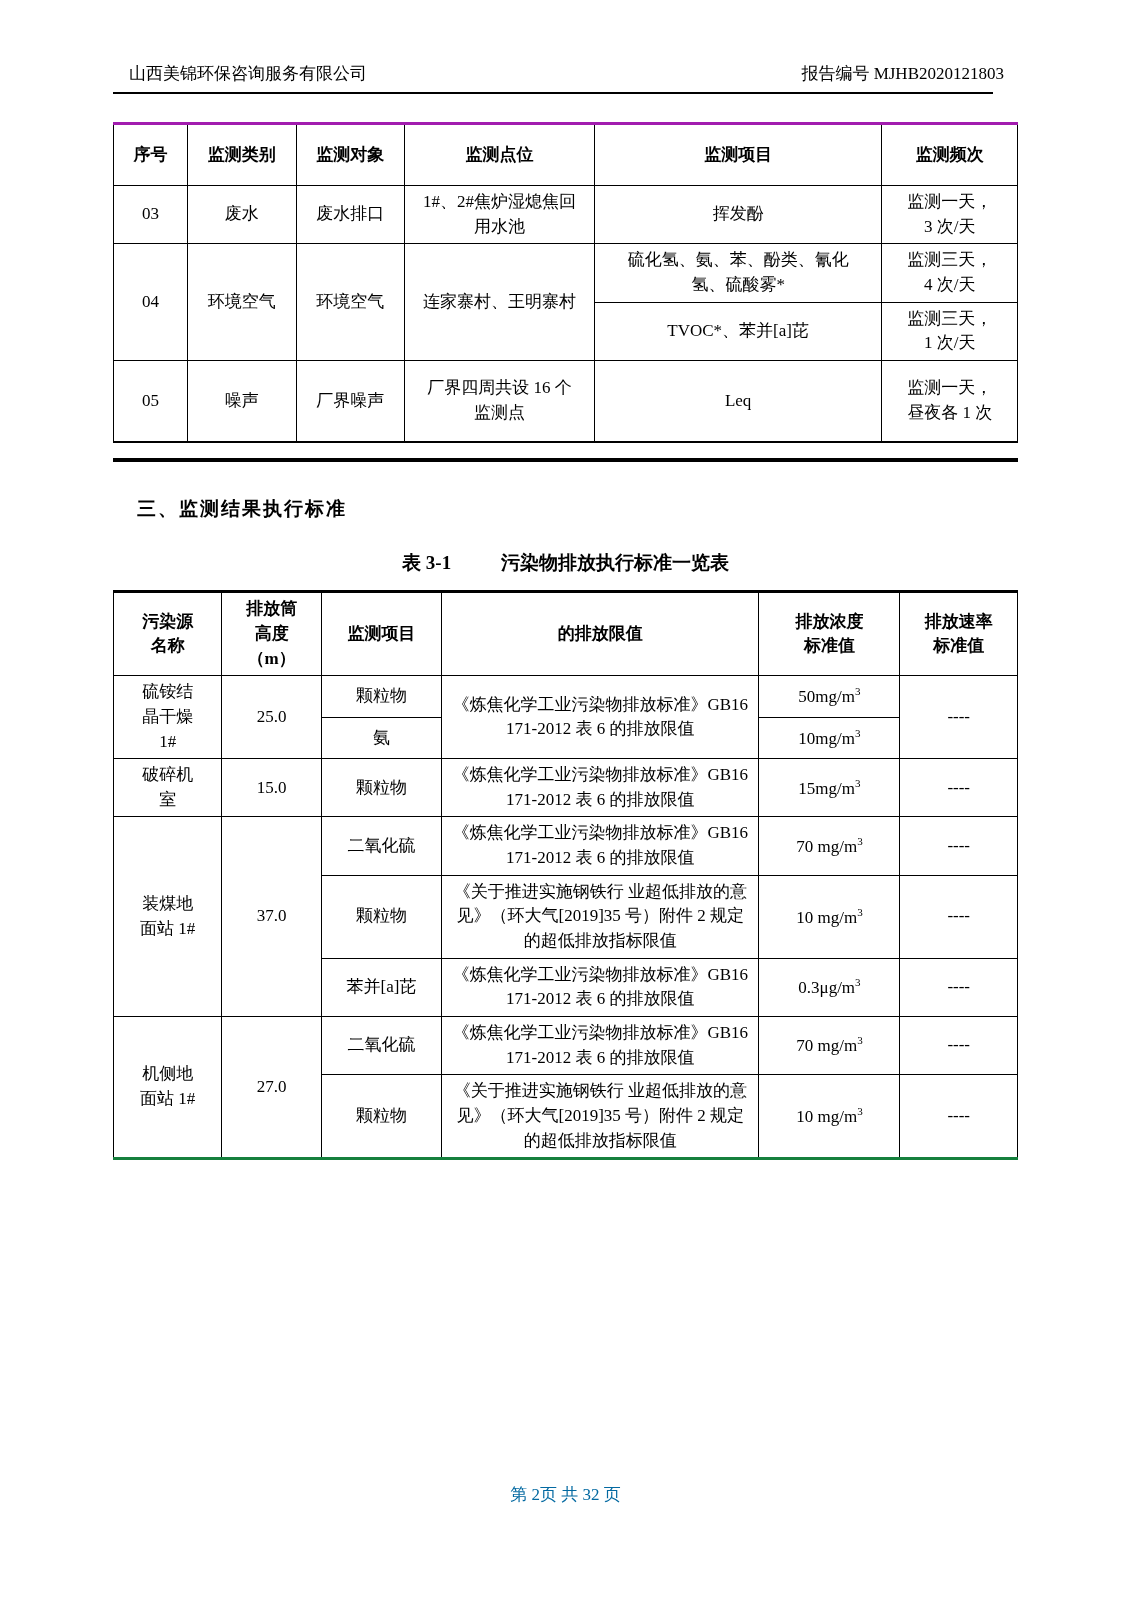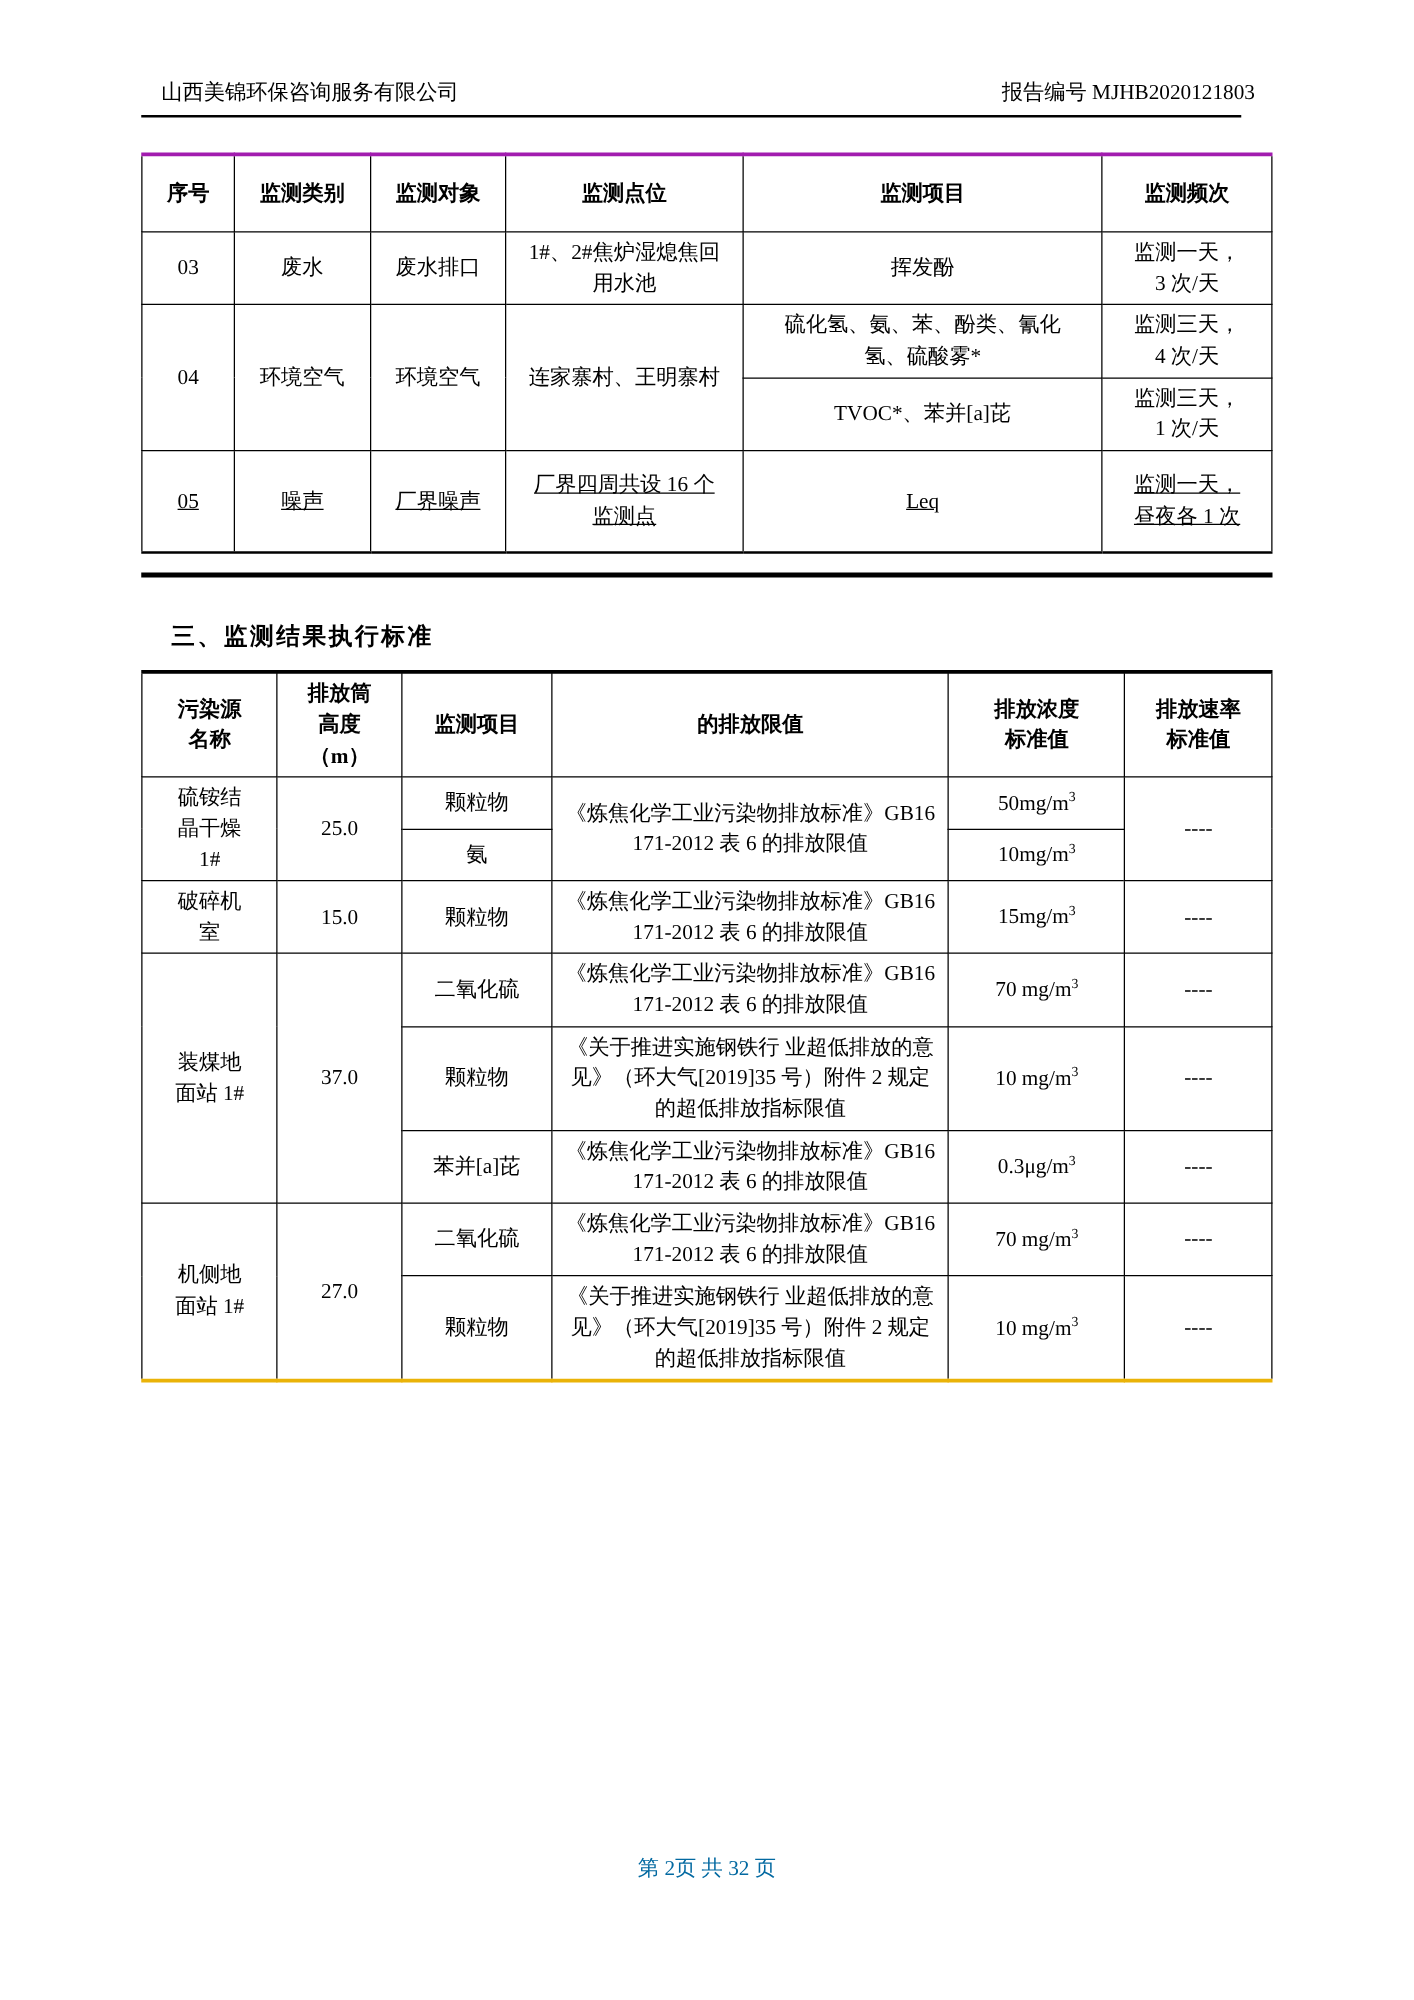--- a/index.html
+++ b/index.html
@@ -27,39 +27,39 @@
     text-align: center; vertical-align: middle;
     font-size: 17px; line-height: 1.45;
     padding: 4px 5px;
     white-space: pre-line;
     word-break: break-all;
   }
   table.grid-table th { font-weight: bold; }
   table.monitoring-table { margin-top: 28px; border-top: 3px solid #a21caf; }
   table.monitoring-table thead tr { height: 62px; }
   table.monitoring-table tr.r-std { height: 58px; }
-  table.monitoring-table tr.r-last { height: 82px; text-decoration: underline; }
+  table.monitoring-table tr.r-last { height: 82px; }
   table.monitoring-table tbody tr.r-last td { border-bottom: 2px solid #000; }
 
   .table-note { font-size: 17px; margin: 14px 0 0 18px; }
   .thick-rule { border-bottom: 4px solid #000; margin-top: 15px; }
 
   
   .section-title {
     font-size: 19px; font-weight: bold; letter-spacing: 2px;
     margin: 34px 0 0 24px;
   }
   .intro-paragraph { font-size: 21px; margin: 44px 0 0 76px; }
   .table-caption {
     font-size: 19px; font-weight: bold; text-align: center;
     margin-top: 28px;
   }
   .table-caption .cap-no { margin-right: 45px; }
 
-  table.standards-table { margin-top: 14px; border-top: 3px solid #000; border-bottom: 3px solid #eab308; border-radius: 26px; }
+  table.standards-table { margin-top: 14px; border-top: 3px solid #000; border-bottom: 3px solid #15803d; border-radius: 26px; }
   table.standards-table thead tr { height: 74px; }
   table.standards-table td.basis-cell { padding: 4px 10px; }
   sup { font-size: 0.65em; }
 
   
   .page-footer {
     position: absolute; left: 0; right: 0; top: 1483px;
     text-align: center; font-size: 17px; color: #0369a1;
   }
 </style>
@@ -127,20 +127,24 @@
 监测点</td>
         <td>Leq</td>
         <td>监测一天，
 昼夜各 1 次</td>
       </tr>
     </tbody>
   </table>
   <div class="thick-rule"></div>
 
   <div class="section-title">三、监测结果执行标准</div>
+  <div class="table-caption">
+    <span class="cap-no">表 3-1</span>
+    <span>污染物排放执行标准一览表</span>
+  </div>
 
   <table class="grid-table standards-table">
     <colgroup>
       <col style="width:12%">
         <col style="width:11%">
         <col style="width:13.3%">
       <col style="width:35.1%">
         <col style="width:15.6%">
         <col style="width:13%">
     </colgroup>

